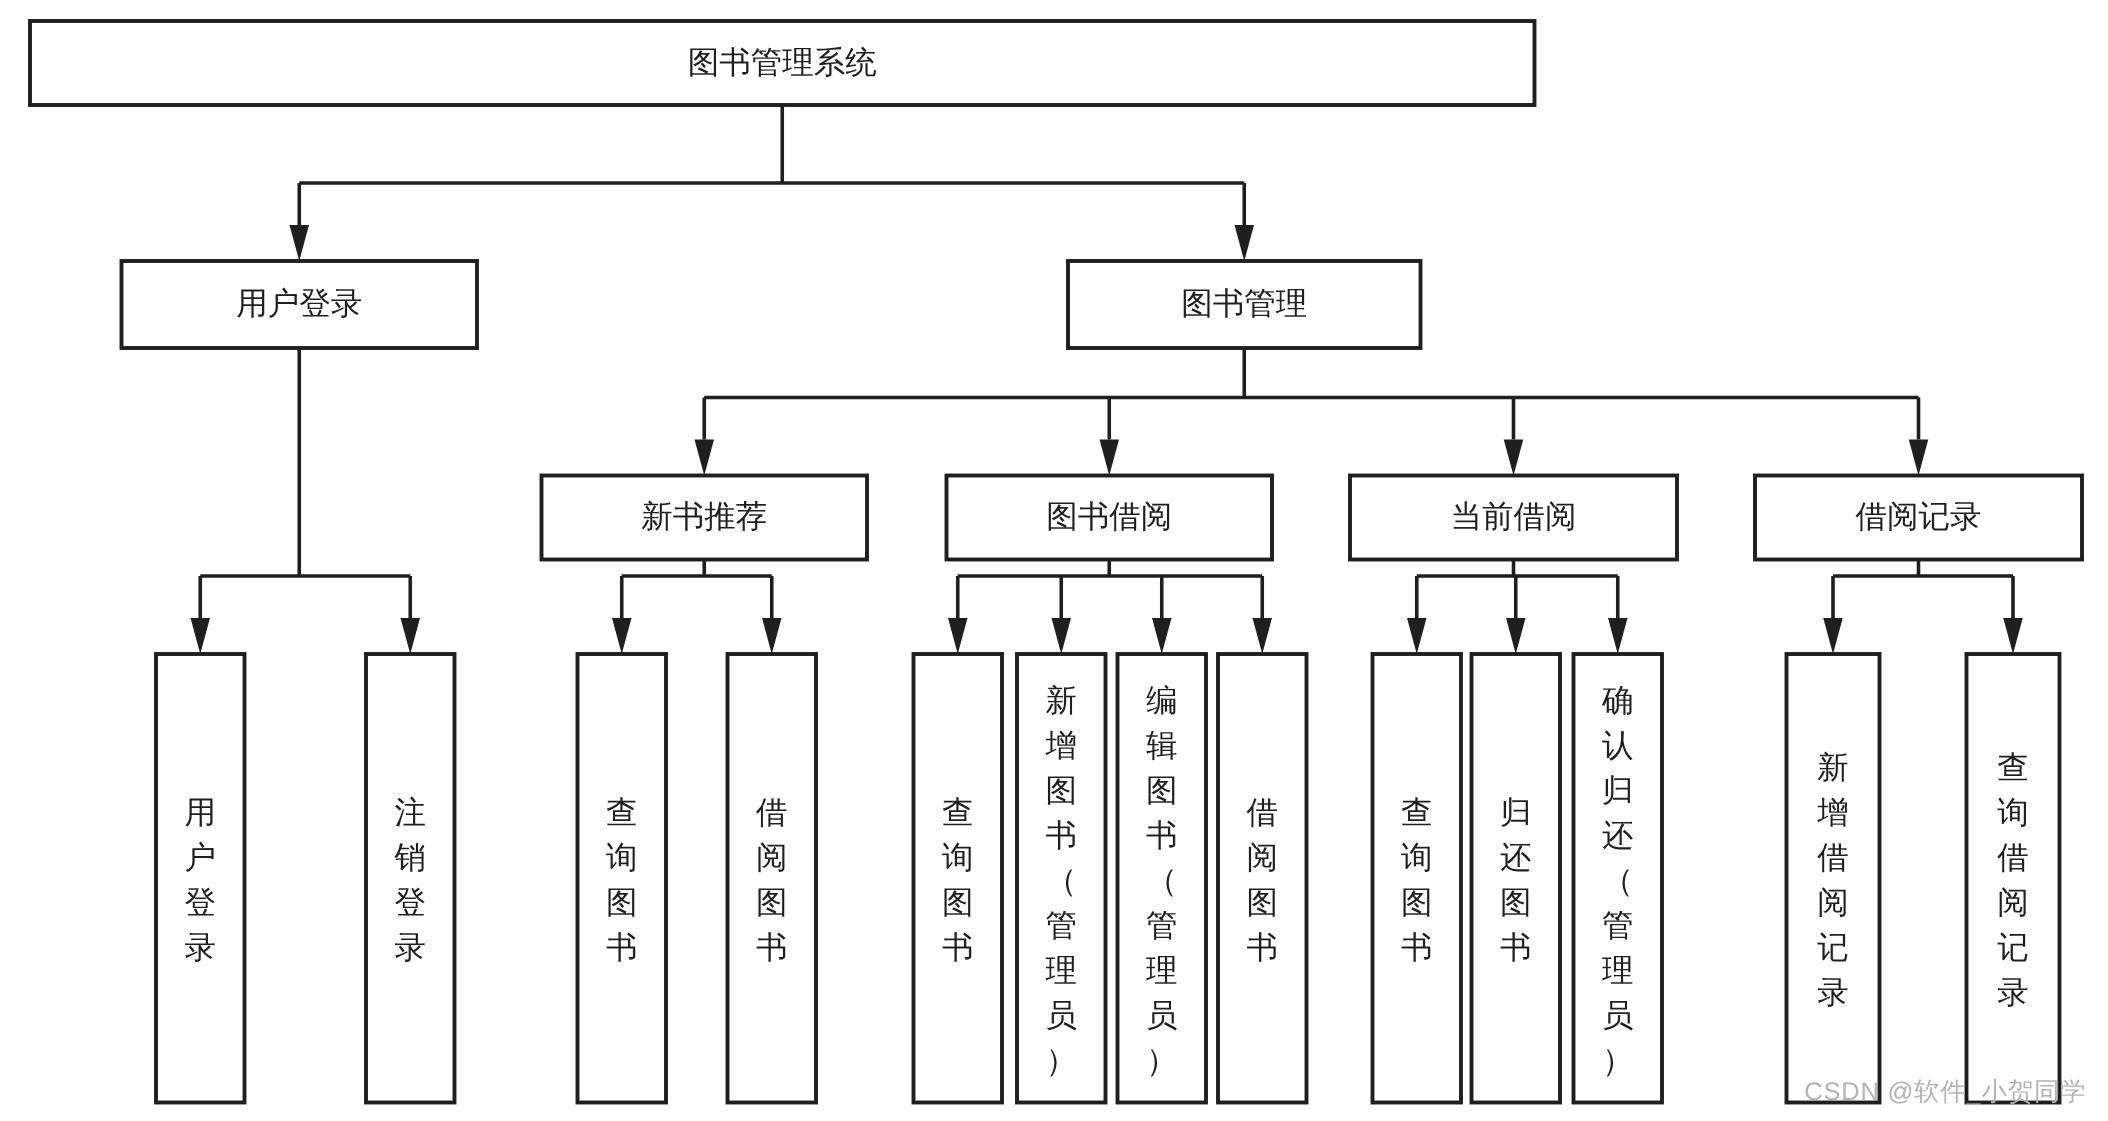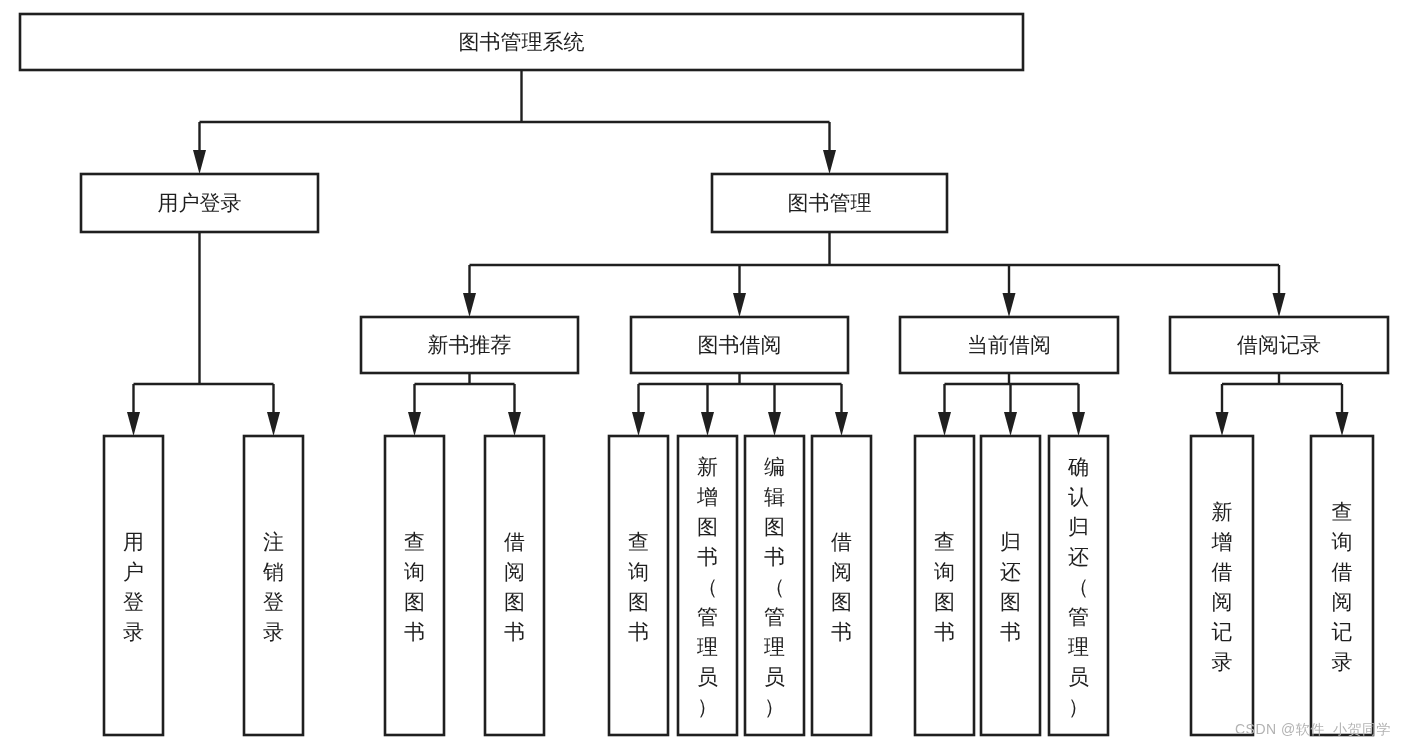--- a/index.html
+++ b/index.html
@@ -54,21 +54,21 @@
     fill: #1f1f1f;
     font-family: "Liberation Sans", "DejaVu Sans", sans-serif;
     font-size: 21px;
     text-anchor: middle;
   }
   .watermark {
     position: absolute;
     right: 14px;
     bottom: 8px;
     font-family: "Liberation Sans", "DejaVu Sans", sans-serif;
-    font-size: 14px;
+    font-size: 17px;
     color: #b3b3b3;
     white-space: nowrap;
     letter-spacing: 0.5px;
     pointer-events: none;
     text-align: right;
   }
 </style>
 </head>
 <body>
 

